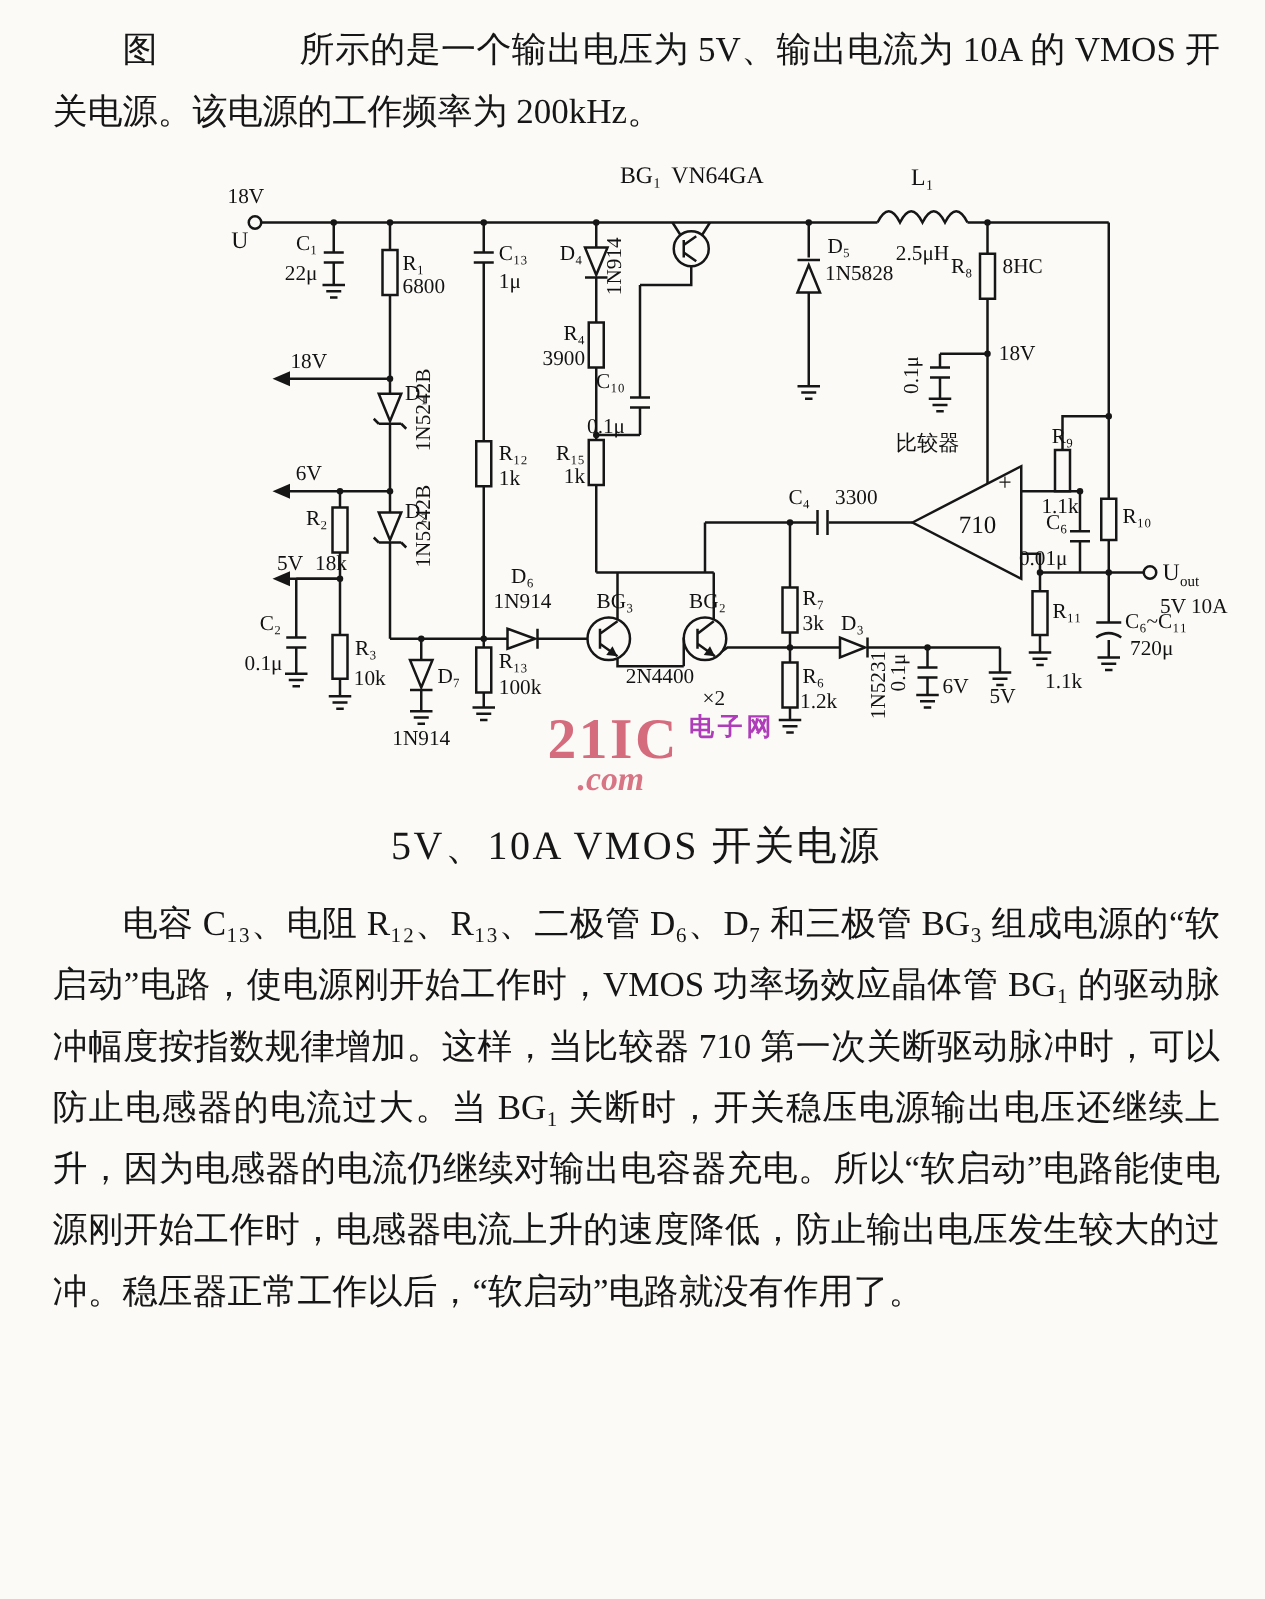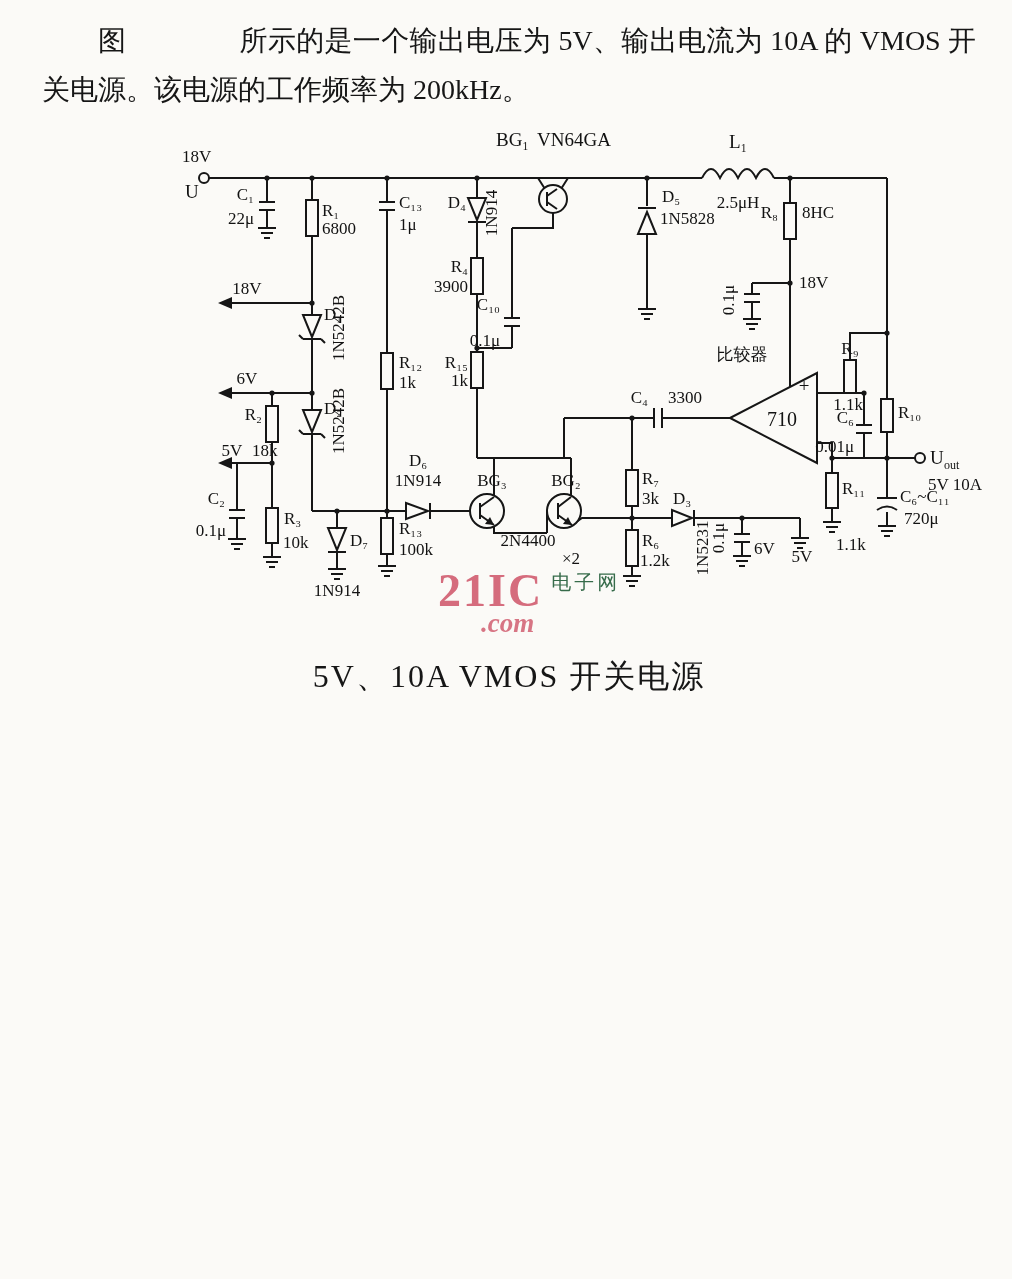--- a/index.html
+++ b/index.html
@@ -12,22 +12,22 @@
   svg text{font-family:"Liberation Serif","DejaVu Serif",serif;font-size:17px;fill:#121212;}
   svg text.big{font-size:19px;}
   svg text.num{font-size:20px;}
   .w{fill:none;stroke:#161616;stroke-width:2;}
   .cp{fill:#fbfaf7;stroke:#161616;stroke-width:2;}
   .fl{fill:#161616;stroke:none;}
   .caption{text-align:center;font-size:32px;letter-spacing:2px;margin:12px 0 16px 0;}
   .watermark{position:absolute;left:396px;top:450px;line-height:1;}
   .wm-row{display:flex;align-items:flex-start;}
   .wm-main{font-size:46px;font-weight:bold;letter-spacing:2px;color:#cf5468;opacity:.85;}
-  .wm-cn{font-size:20px;font-weight:normal;color:#14532d;opacity:.85;margin:4px 0 0 8px;letter-spacing:3px;text-align:center;}
-  .wm-suffix{font-size:27px;font-weight:bold;font-style:italic;color:#cf5468;opacity:.8;margin:-4px 0 0 43px;}
+  .wm-cn{font-size:20px;font-weight:bold;color:#a21caf;opacity:.85;margin:4px 0 0 8px;letter-spacing:3px;text-align:center;}
+  .wm-suffix{font-size:27px;font-weight:bold;font-style:italic;color:#cf5468;opacity:.8;margin:-4px 0 0 24px;}
 </style>
 </head>
 <body>
 
 <div class="page">
 
   <p class="para indent">图　　　　所示的是一个输出电压为 5V、输出电流为 10A 的 VMOS 开关电源。该电源的工作频率为 200kHz。</p>
 
   <div class="schematic">
     <svg width="1012" height="525" viewBox="0 0 1012 525">
@@ -285,14 +285,15 @@
       <div class="wm-row">
         <span class="wm-main">21IC</span>
         <span class="wm-cn">电子网</span>
       </div>
       <div class="wm-suffix">.com</div>
     </div>
   </div>
 
   <div class="caption">5V、10A VMOS 开关电源</div>
 
+  <p class="para indent">电容 C₁₃、电阻 R₁₂、R₁₃、二极管 D₆、D₇ 和三极管 BG₃ 组成电源的“软启动”电路，使电源刚开始工作时，VMOS 功率场效应晶体管 BG₁ 的驱动脉冲幅度按指数规律增加。这样，当比较器 710 第一次关断驱动脉冲时，可以防止电感器的电流过大。当 BG₁ 关断时，开关稳压电源输出电压还继续上升，因为电感器的电流仍继续对输出电容器充电。所以“软启动”电路能使电源刚开始工作时，电感器电流上升的速度降低，防止输出电压发生较大的过冲。稳压器正常工作以后，“软启动”电路就没有作用了。</p>
 
 </div>
 
 </body></html>

